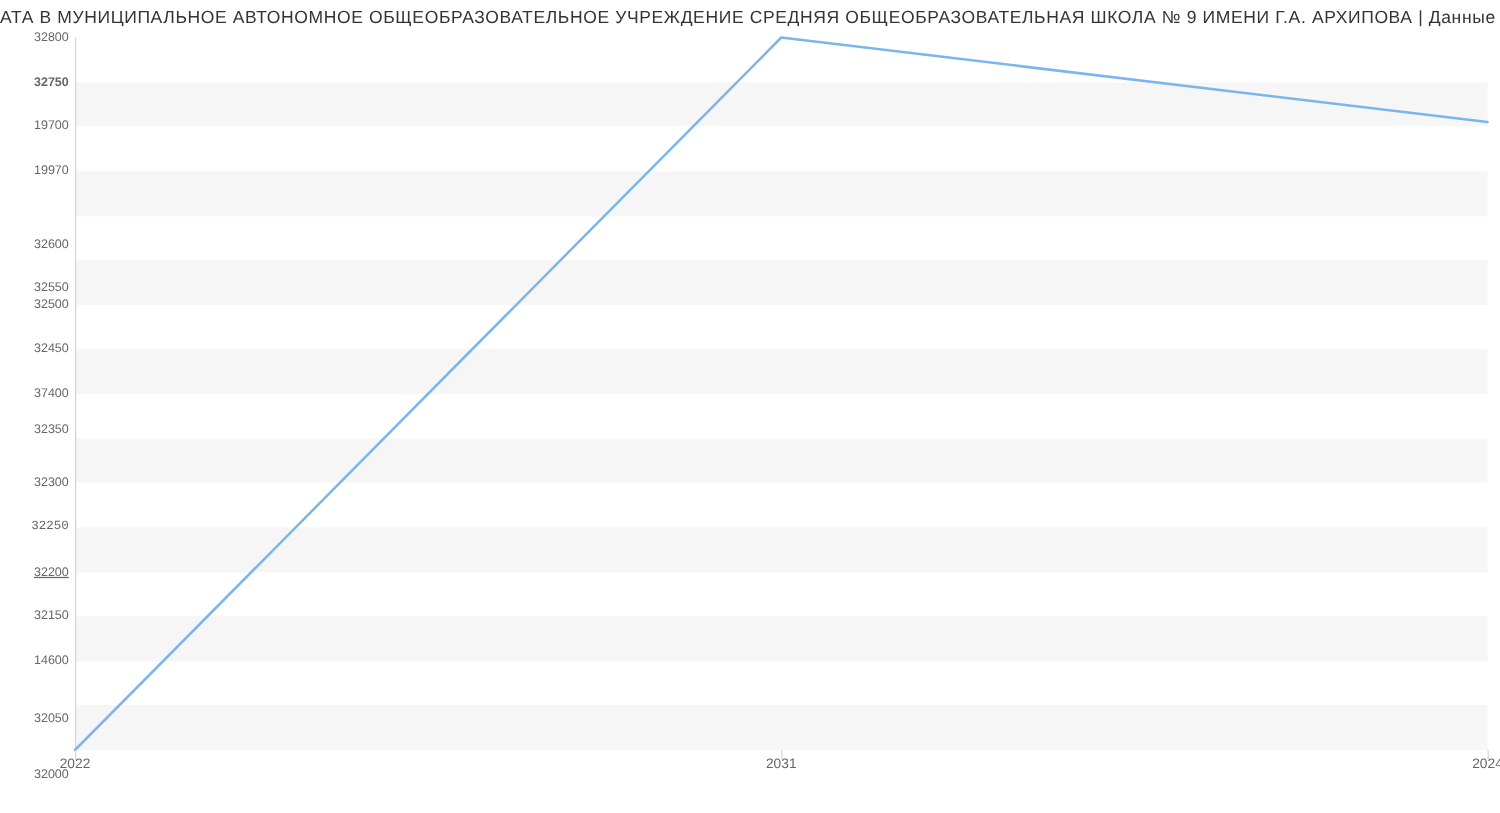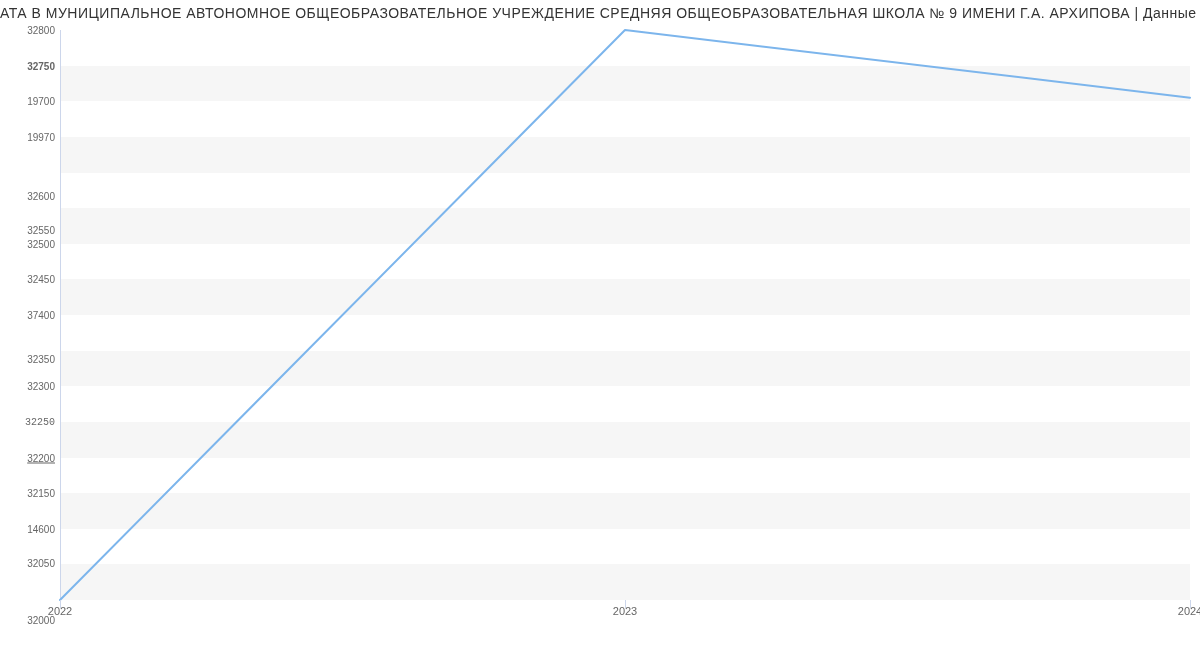--- a/index.html
+++ b/index.html
@@ -100,35 +100,35 @@
       <div class="grid-band" style="top: 320.625px; height: 35.625px;"></div>
       <div class="grid-band" style="top: 391.875px; height: 35.625px;"></div>
       <div class="grid-band" style="top: 463.125px; height: 35.625px;"></div>
       <div class="grid-band" style="top: 534.375px; height: 35.625px;"></div>
     <div class="axis-line-left"></div>
   </div>
   <svg class="line-layer">
     <path class="data-line" d="M0 570 L565 0 L1130 67.6875" style="stroke: rgb(124, 181, 236);"></path>
   </svg>
 <div class="y-tick-label" style="top: 620px;">32000</div>
-    <div class="y-tick-label" style="top: 563px;">32050</div>
+    <div class="y-tick-label" style="top: 575px;">32050</div>
     <div class="y-tick-label" style="top: 528.75px;">14600</div>
     <div class="y-tick-label" style="top: 493.125px;">32150</div>
     <div class="y-tick-label" style="top: 457.5px; text-decoration: underline;">32200</div>
     <div class="y-tick-label" style="top: 421.875px; font-family: Liberation Mono, monospace;">32250</div>
     <div class="y-tick-label" style="top: 386.25px;">32300</div>
-    <div class="y-tick-label" style="top: 359px;">32350</div>
+    <div class="y-tick-label" style="top: 344px;">32350</div>
     <div class="y-tick-label" style="top: 315px;">37400</div>
     <div class="y-tick-label" style="top: 279.375px;">32450</div>
     <div class="y-tick-label" style="top: 243.75px;">32500</div>
     <div class="y-tick-label" style="top: 202px; margin-top: 28px;">32550</div>
     <div class="y-tick-label" style="top: 172.5px; margin-top: 23px;">32600</div>
     <div class="y-tick-label" style="top: 136.875px;">19970</div>
     <div class="y-tick-label" style="top: 101.25px;">19700</div>
     <div class="y-tick-label" style="top: 65.625px; font-weight: bold;">32750</div>
     <div class="y-tick-label" style="top: 30px;">32800</div>
     <div class="x-tick-label" style="left: 60px;">2022</div>
     <div class="x-tick-mark" style="left: 60px;"></div>
-    <div class="x-tick-label" style="left: 625px;">2023</div>
+    <div class="x-tick-label" style="left: 625px;">2031</div>
     <div class="x-tick-mark" style="left: 625px;"></div>
     <div class="x-tick-label" style="left: 1190px;">2024</div>
     <div class="x-tick-mark" style="left: 1190px;"></div>
   </div>
 
 </body></html>

